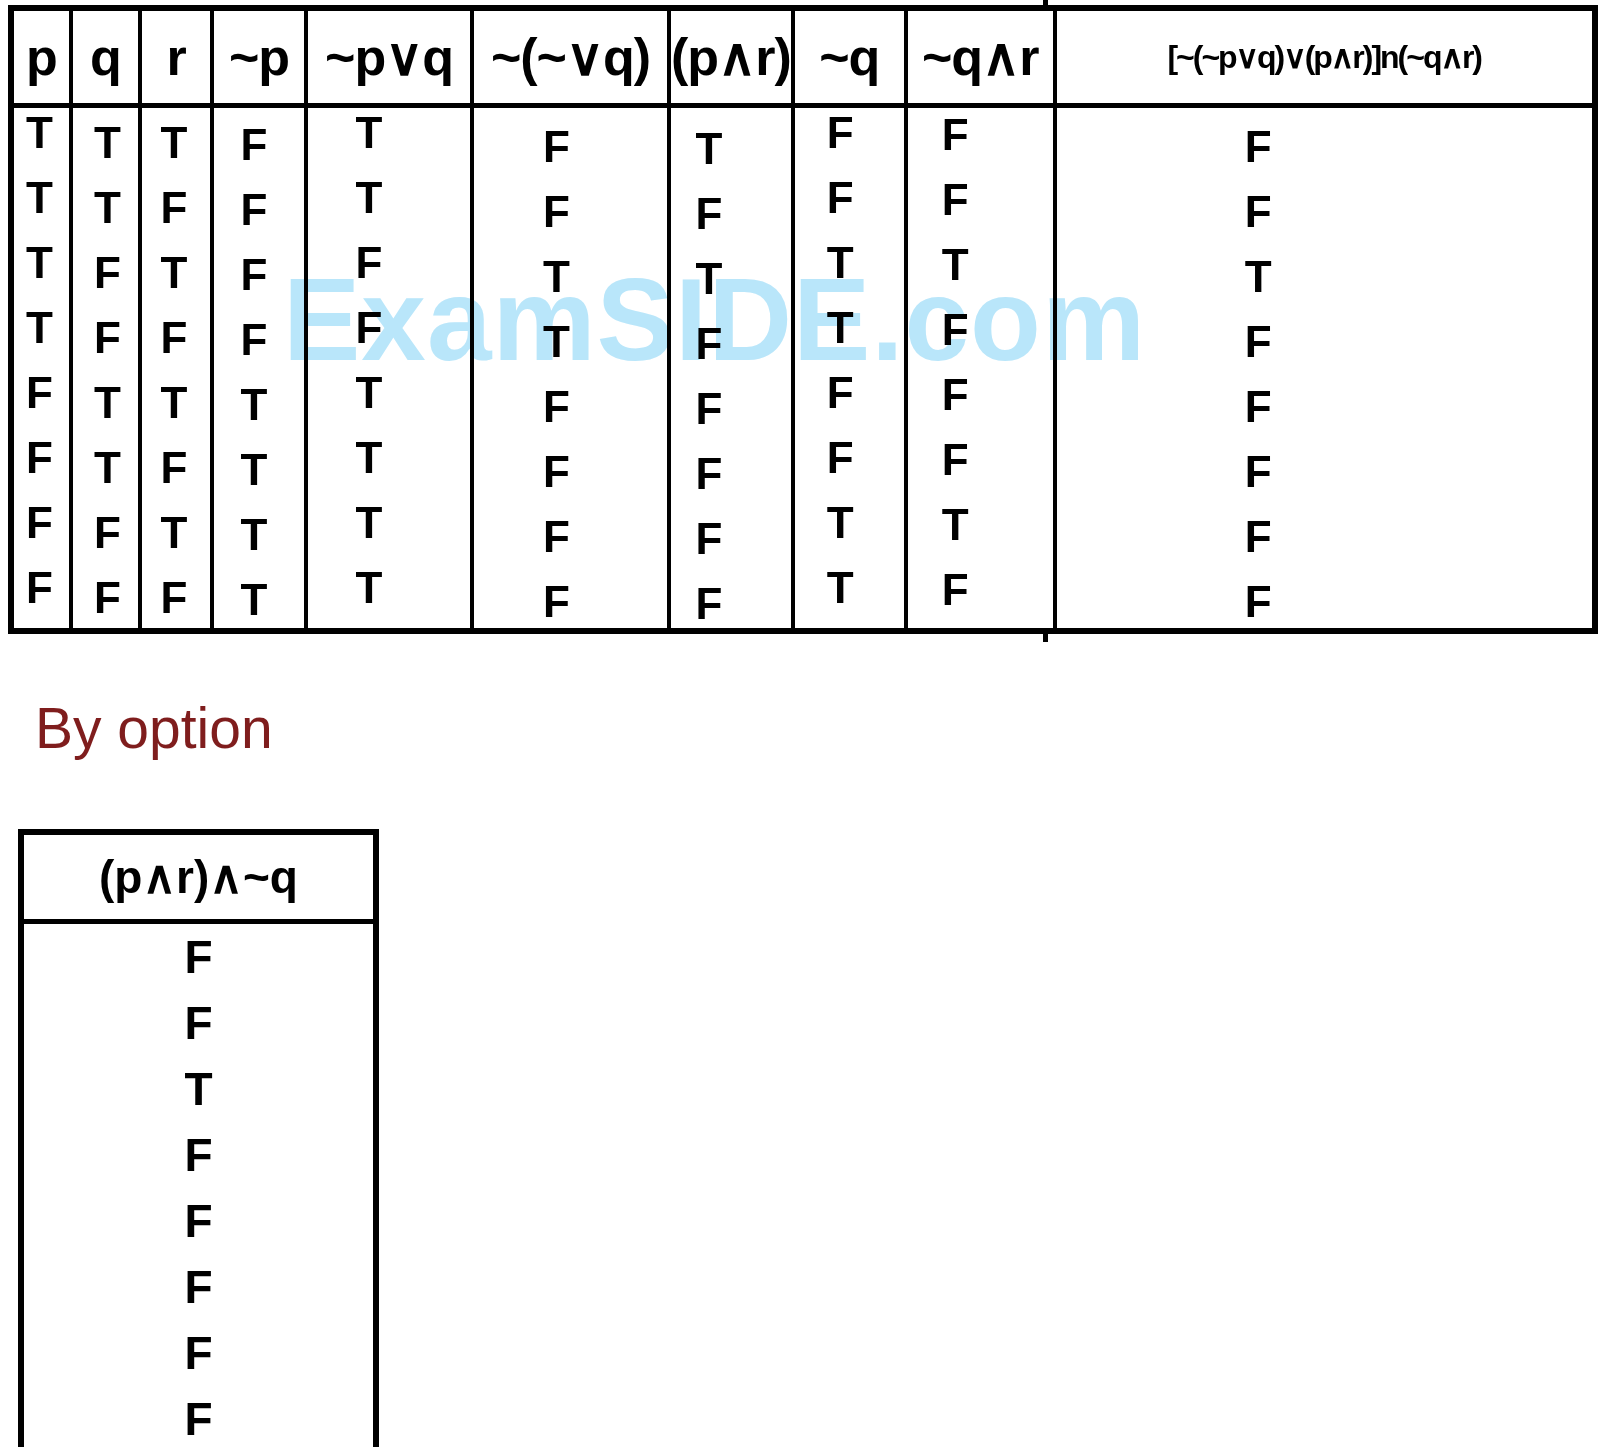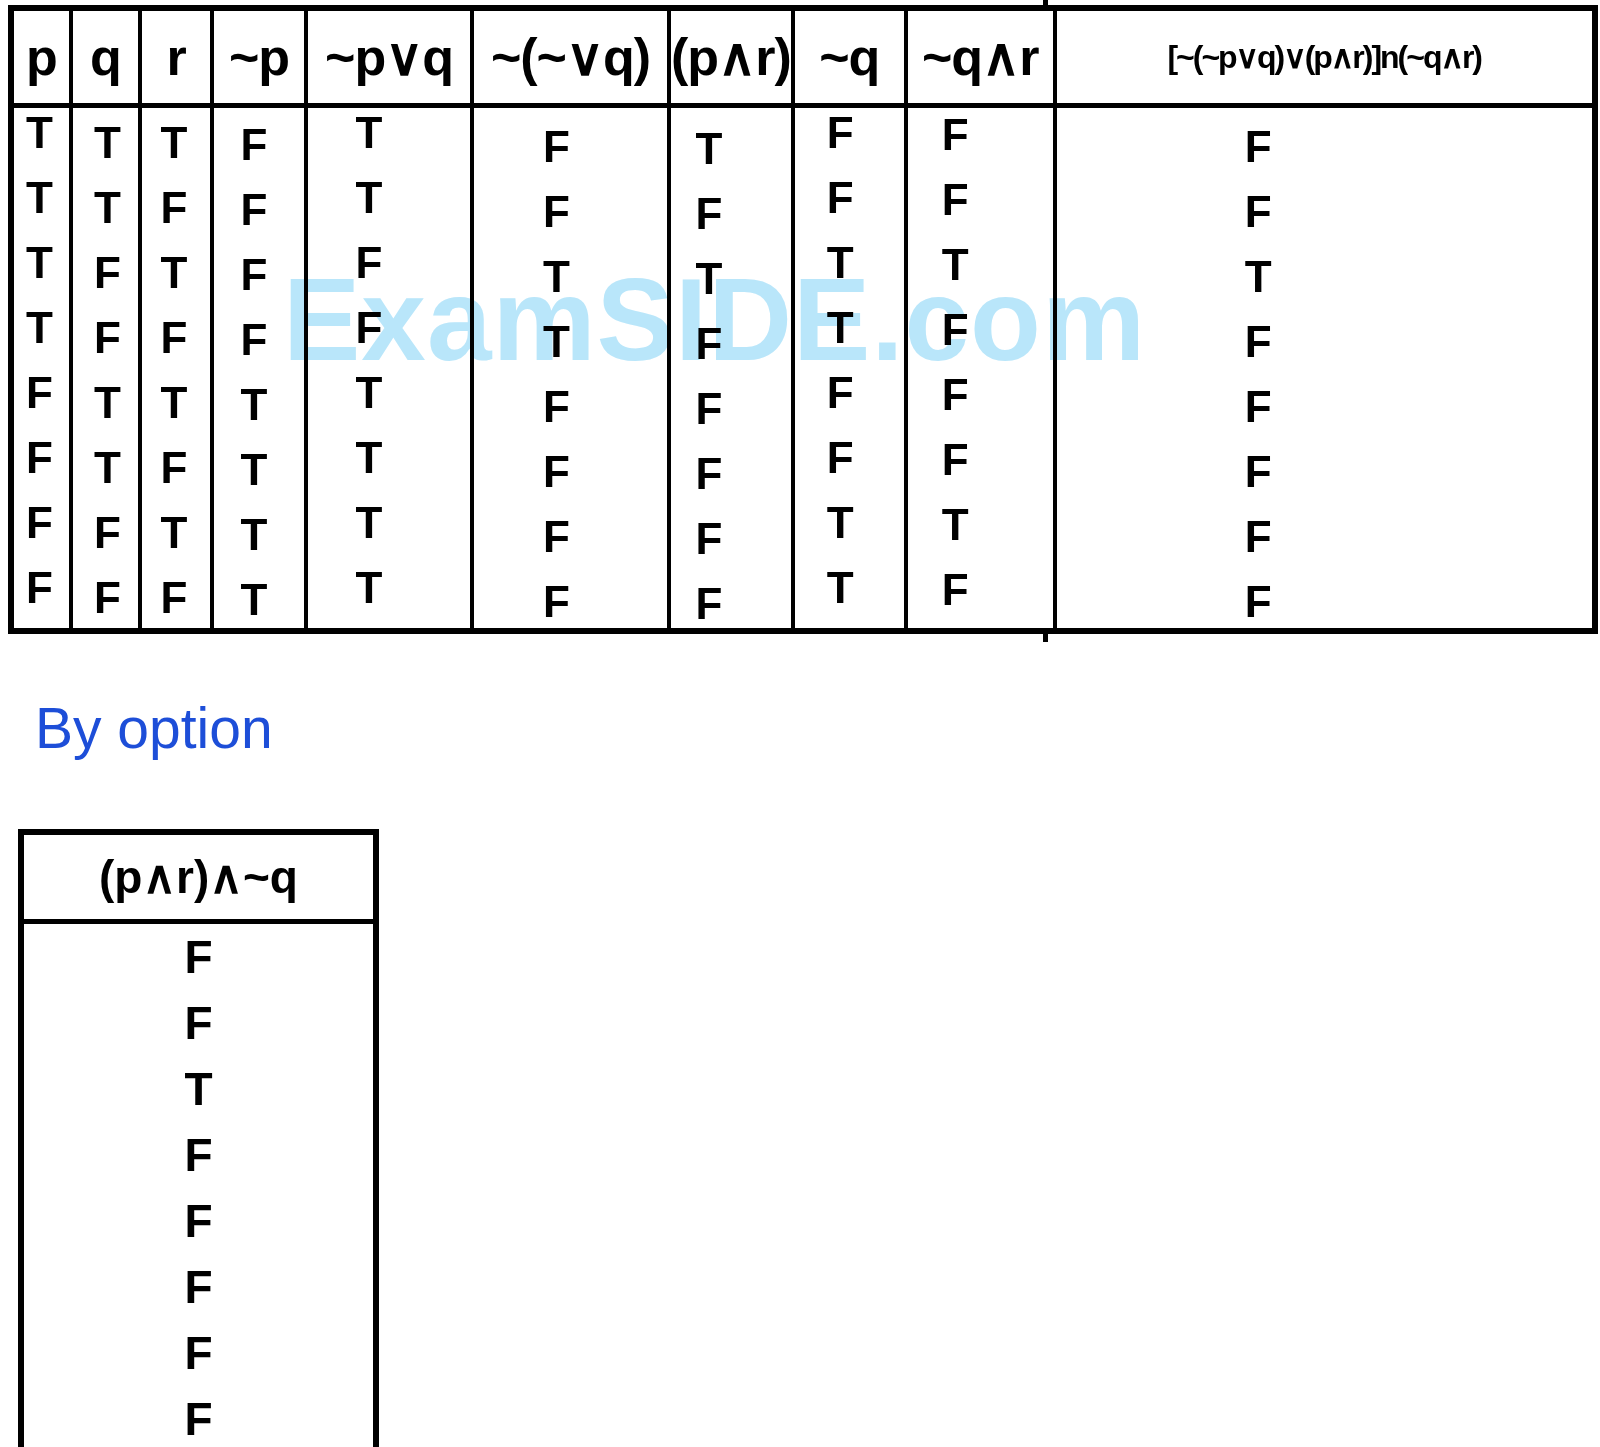--- a/index.html
+++ b/index.html
@@ -103,21 +103,21 @@
     z-index: 2;
   }
 
   
   .by-option {
     position: absolute;
     left: 35px;
     top: 700px;
     font-size: 57px;
     line-height: 1;
-    color: #1d4ed8;
+    color: #7f1d1d;
     font-weight: 400;
   }
 
   
   table.option-table {
     position: absolute;
     left: 18px;
     top: 829px;
     border-collapse: collapse;
     table-layout: fixed;

